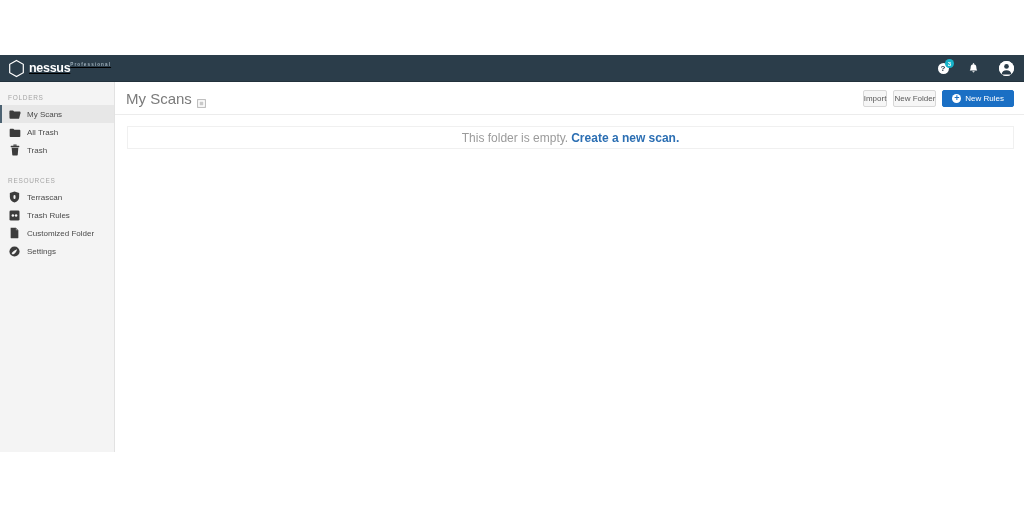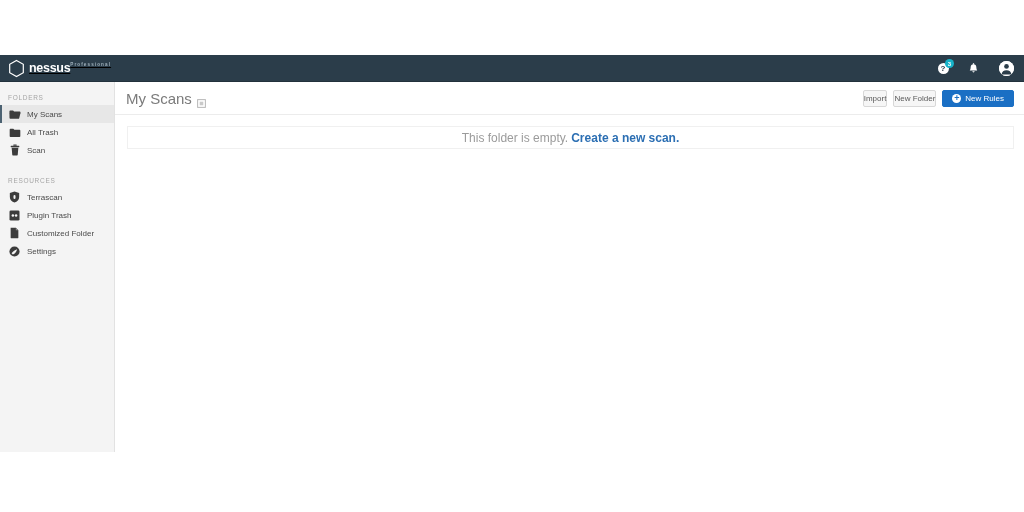--- a/index.html
+++ b/index.html
@@ -234,21 +234,21 @@
       </div>
 
       <div class="sb-item">
         <span class="sb-ico">
           <svg viewBox="0 0 12 14" width="10" height="12">
             <rect x="4" y="0.4" width="4" height="1.5" rx="0.4" fill="#3c3c3c"></rect>
             <rect x="0.8" y="2" width="10.4" height="1.6" rx="0.4" fill="#3c3c3c"></rect>
             <path d="M2 4.2h8l-.7 8.5c0 .5-.4.8-.8.8H3.5c-.5 0-.8-.4-.8-.8z" fill="#3c3c3c"></path>
           </svg>
         </span>
-        <span class="sb-label">Scan</span>
+        <span class="sb-label">Trash</span>
       </div>
 
       <div class="sb-head" style="margin-top:12px">RESOURCES</div>
 
       <div class="sb-item">
         <span class="sb-ico">
           <svg viewBox="0 0 13 14" width="11" height="12">
             <path d="M6.5 0.5L12 2.4v4.5c0 3.4-2.3 5.7-5.5 6.6C3.3 12.6 1 10.3 1 6.9V2.4z" fill="#3c3c3c"></path>
             <rect x="5.3" y="4.6" width="2.4" height="4.8" rx="1.2" fill="#f4f4f4"></rect>
           </svg>
@@ -257,21 +257,21 @@
       </div>
 
       <div class="sb-item">
         <span class="sb-ico">
           <svg viewBox="0 0 13 13" width="11" height="11">
             <rect x="0.6" y="0.6" width="11.8" height="11.8" rx="1.6" fill="#3c3c3c"></rect>
             <circle cx="4.6" cy="6.5" r="1.5" fill="#f4f4f4"></circle>
             <circle cx="8.4" cy="6.5" r="1.5" fill="#f4f4f4"></circle>
           </svg>
         </span>
-        <span class="sb-label">Plugin Trash</span>
+        <span class="sb-label">Trash Rules</span>
       </div>
 
       <div class="sb-item">
         <span class="sb-ico">
           <svg viewBox="0 0 11 14" width="9" height="12">
             <path d="M0.8 0.6h6.3L10.2 3.7v9.1c0 .3-.2.5-.5.5H1.3c-.3 0-.5-.2-.5-.5z" fill="#3c3c3c"></path>
             <path d="M7.1 0.6L10.2 3.7H7.6c-.3 0-.5-.2-.5-.5z" fill="#8a8a8a"></path>
           </svg>
         </span>
         <span class="sb-label">Customized Folder</span>

